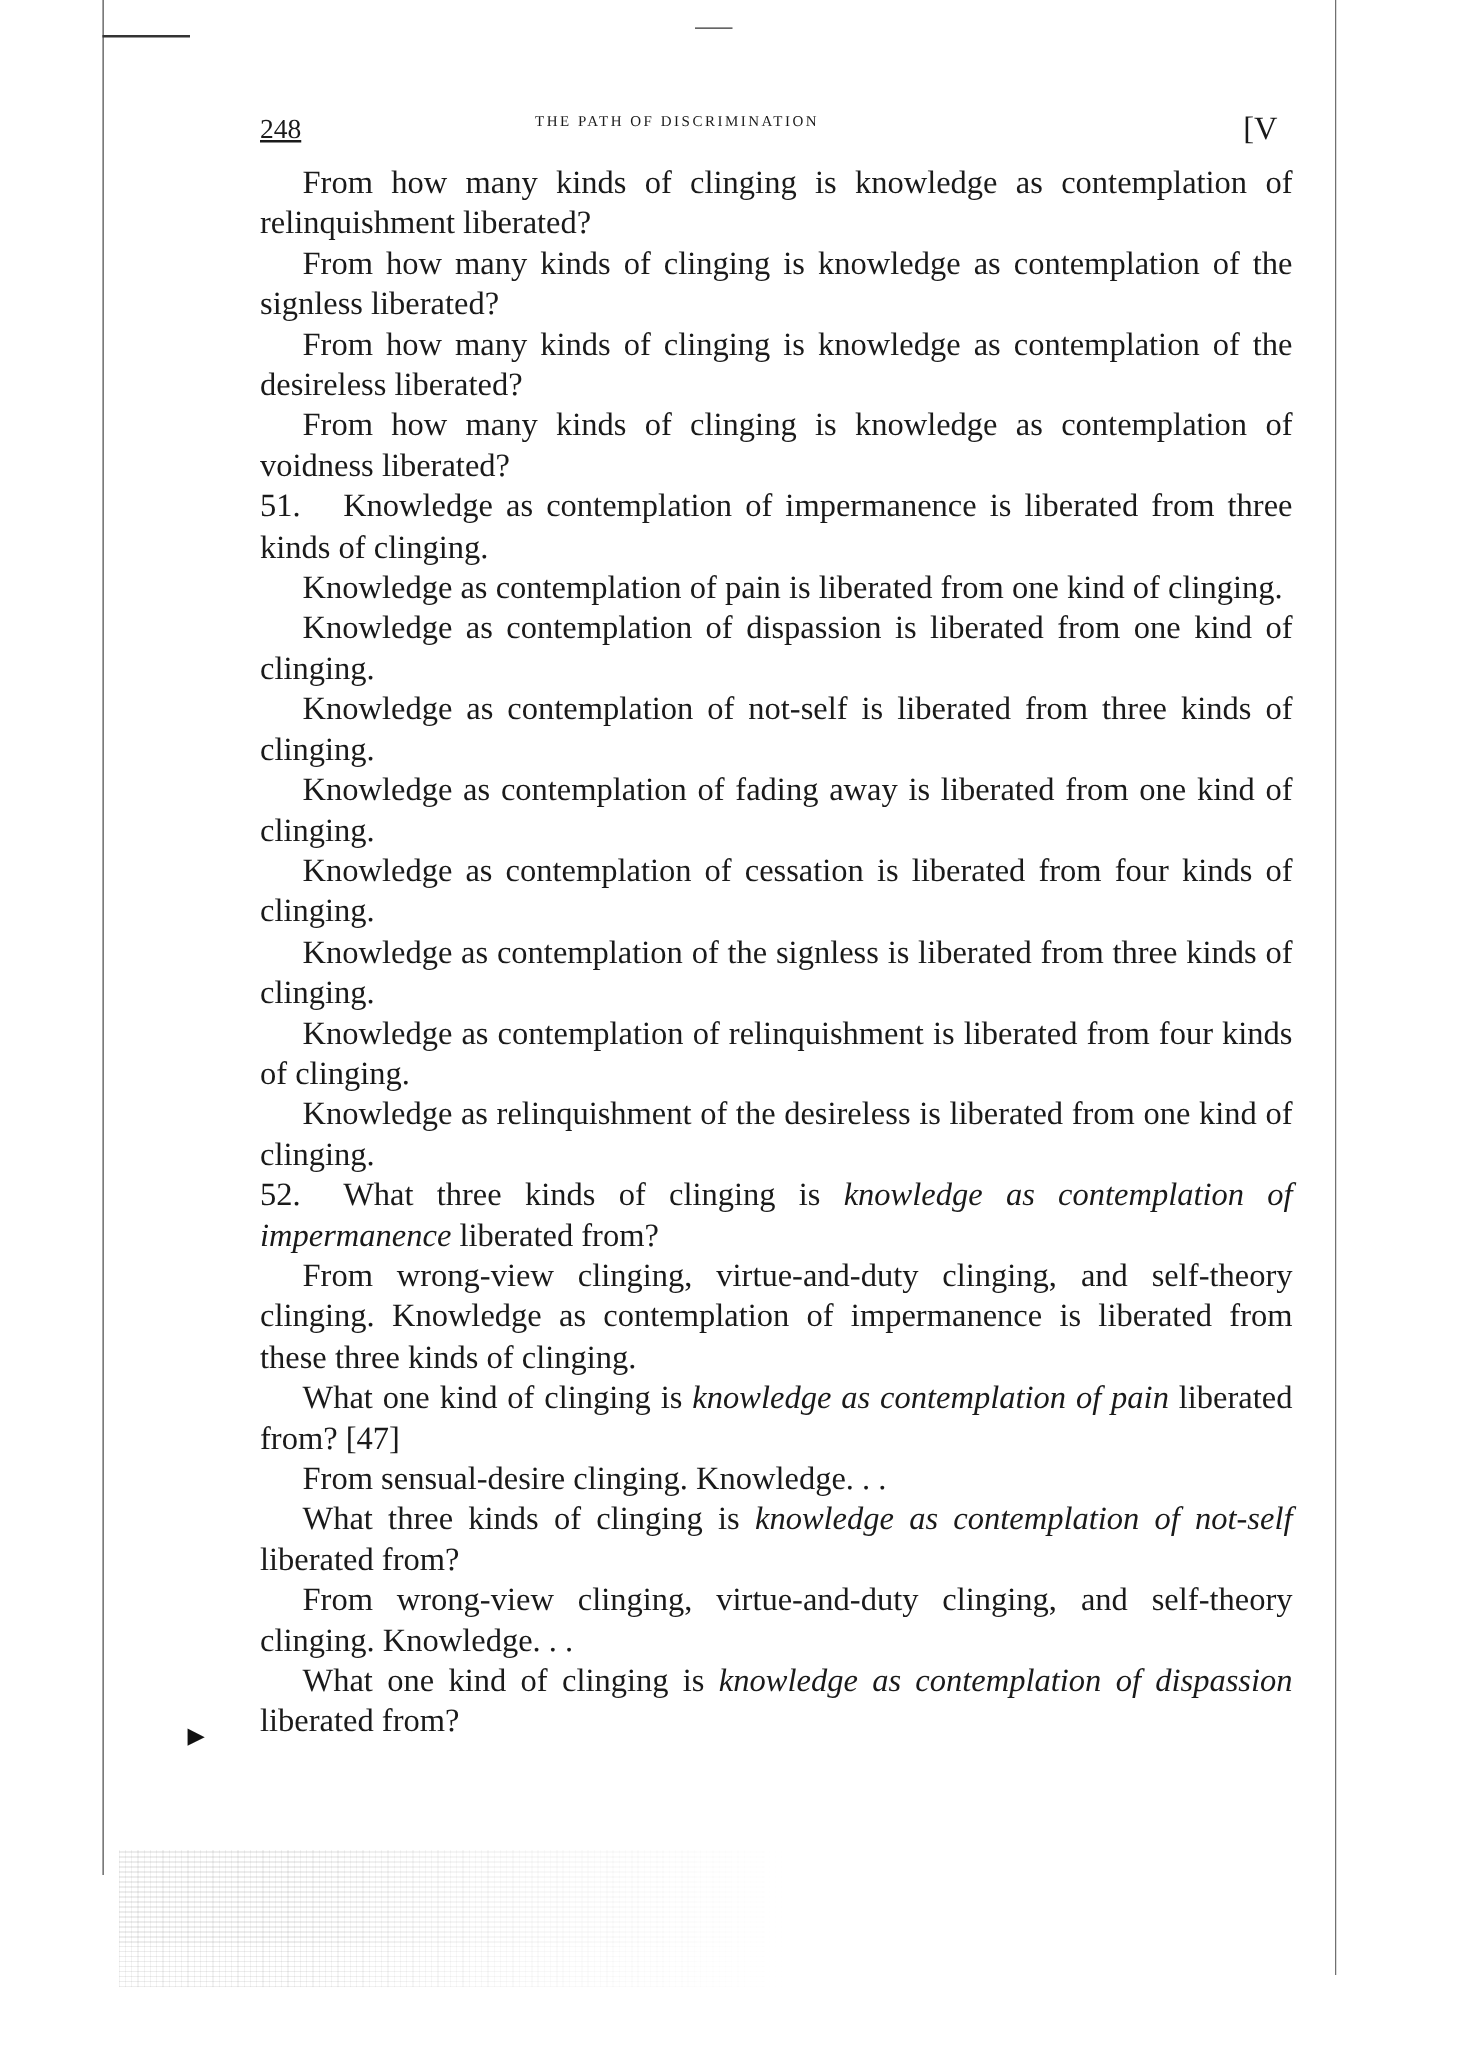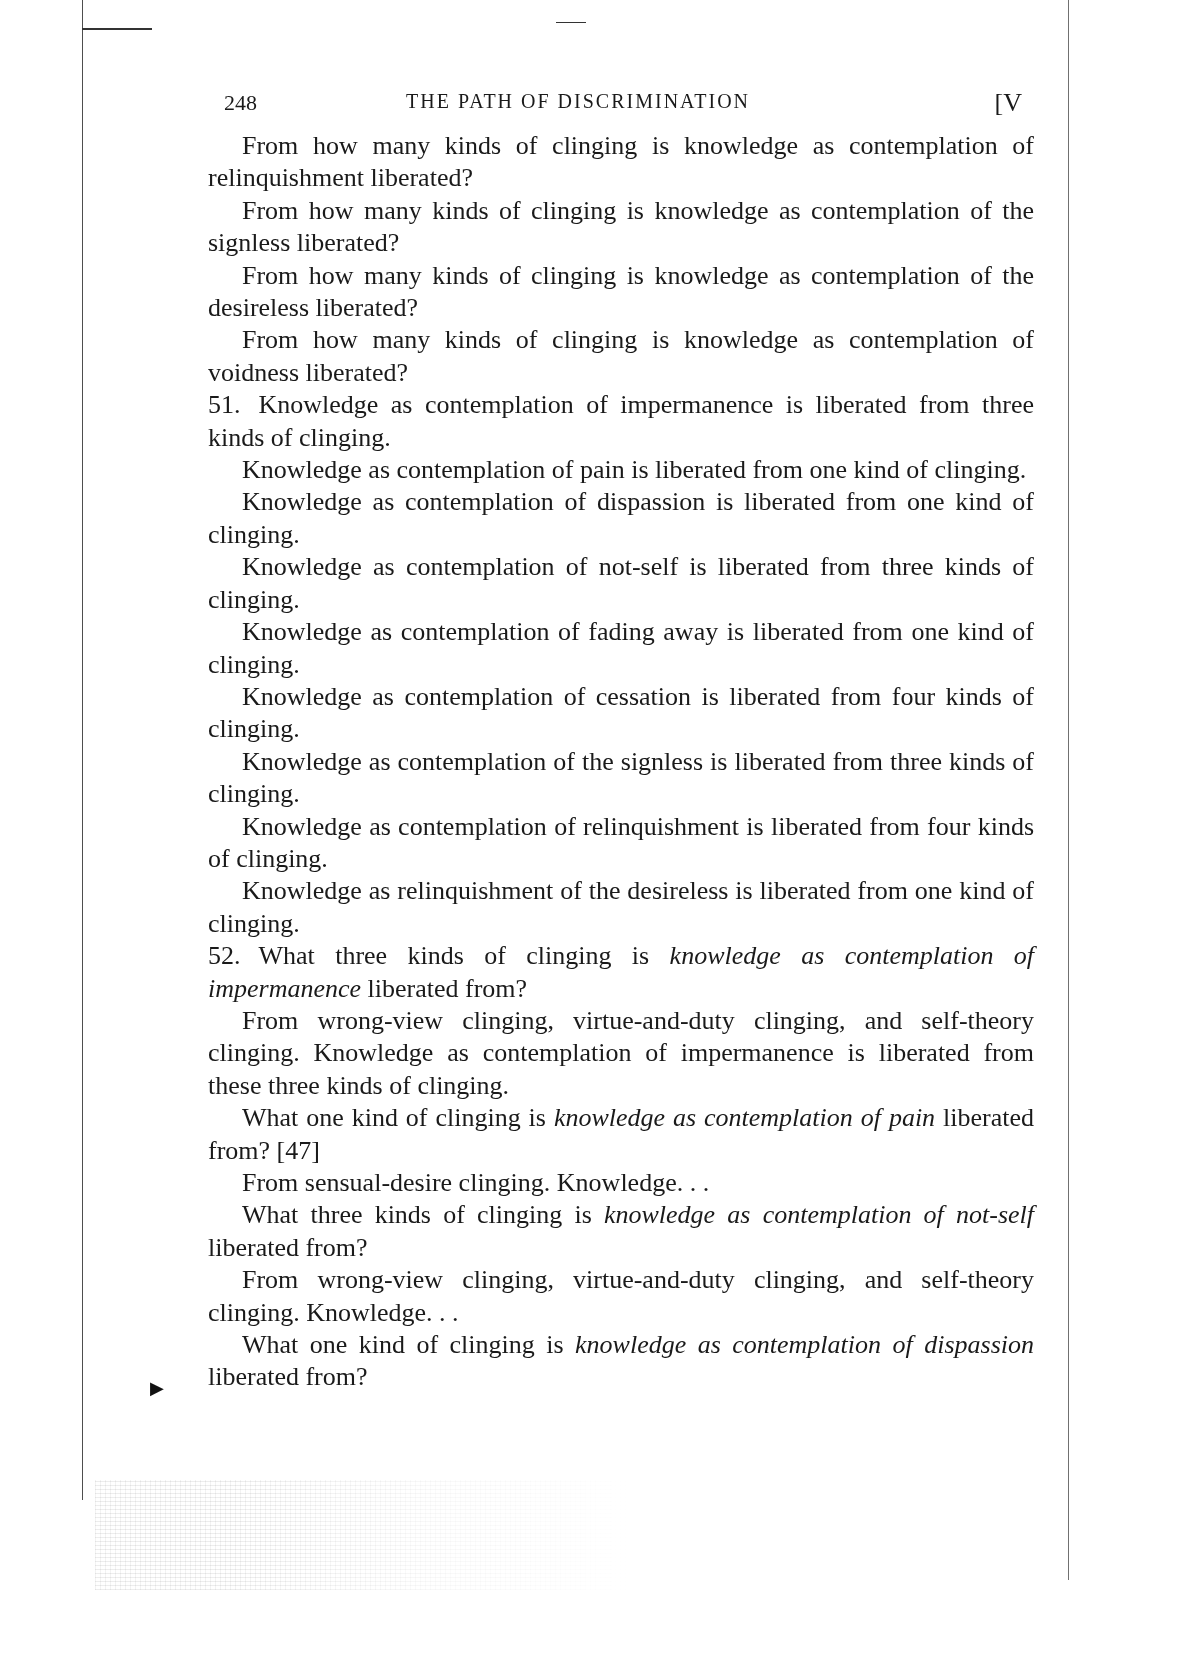--- a/index.html
+++ b/index.html
@@ -20,29 +20,29 @@
     .edge-right {
       position: absolute; left: 1068px; top: 0; width: 1px; height: 1580px;
       background: #333; opacity: 0.7;
     }
     .page {
       position: absolute; left: 208px; top: 90px; width: 826px;
     }
     .running-head {
       position: relative; height: 40px; font-size: 22px;
     }
-    .page-number { position: absolute; left: 16px; top: 0; }
+    .page-number { position: absolute; left: 0; top: 0; text-decoration: underline; }
     .running-title {
-      position: absolute; left: 198px; top: 0; letter-spacing: 2px; font-size: 20px;
+      position: absolute; left: 220px; top: 0; letter-spacing: 2px; font-size: 12px;
     }
     .chapter-mark { position: absolute; right: 12px; top: -2px; font-size: 26px; }
     .text { font-size: 26px; line-height: 32.4px; text-align: justify; }
     .para { margin: 0; text-indent: 34px; }
     .para.noindent { text-indent: 0; }
-    .para .num { margin-right: 18px; }
+    .para .num { margin-right: 34px; }
     .para em { font-style: italic; }
     .scan-noise {
       position: absolute; left: 95px; top: 1480px; width: 560px; height: 110px;
       background:
         repeating-linear-gradient(0deg, rgba(0,0,0,0.08) 0 1px, transparent 1px 4px),
         repeating-linear-gradient(90deg, rgba(0,0,0,0.06) 0 1px, transparent 1px 5px);
       opacity: 0.9;
       -webkit-mask-image: linear-gradient(90deg, #000 0%, #000 25%, rgba(0,0,0,0.4) 60%, transparent 100%);
       mask-image: linear-gradient(90deg, #000 0%, #000 25%, rgba(0,0,0,0.4) 60%, transparent 100%);
     }

